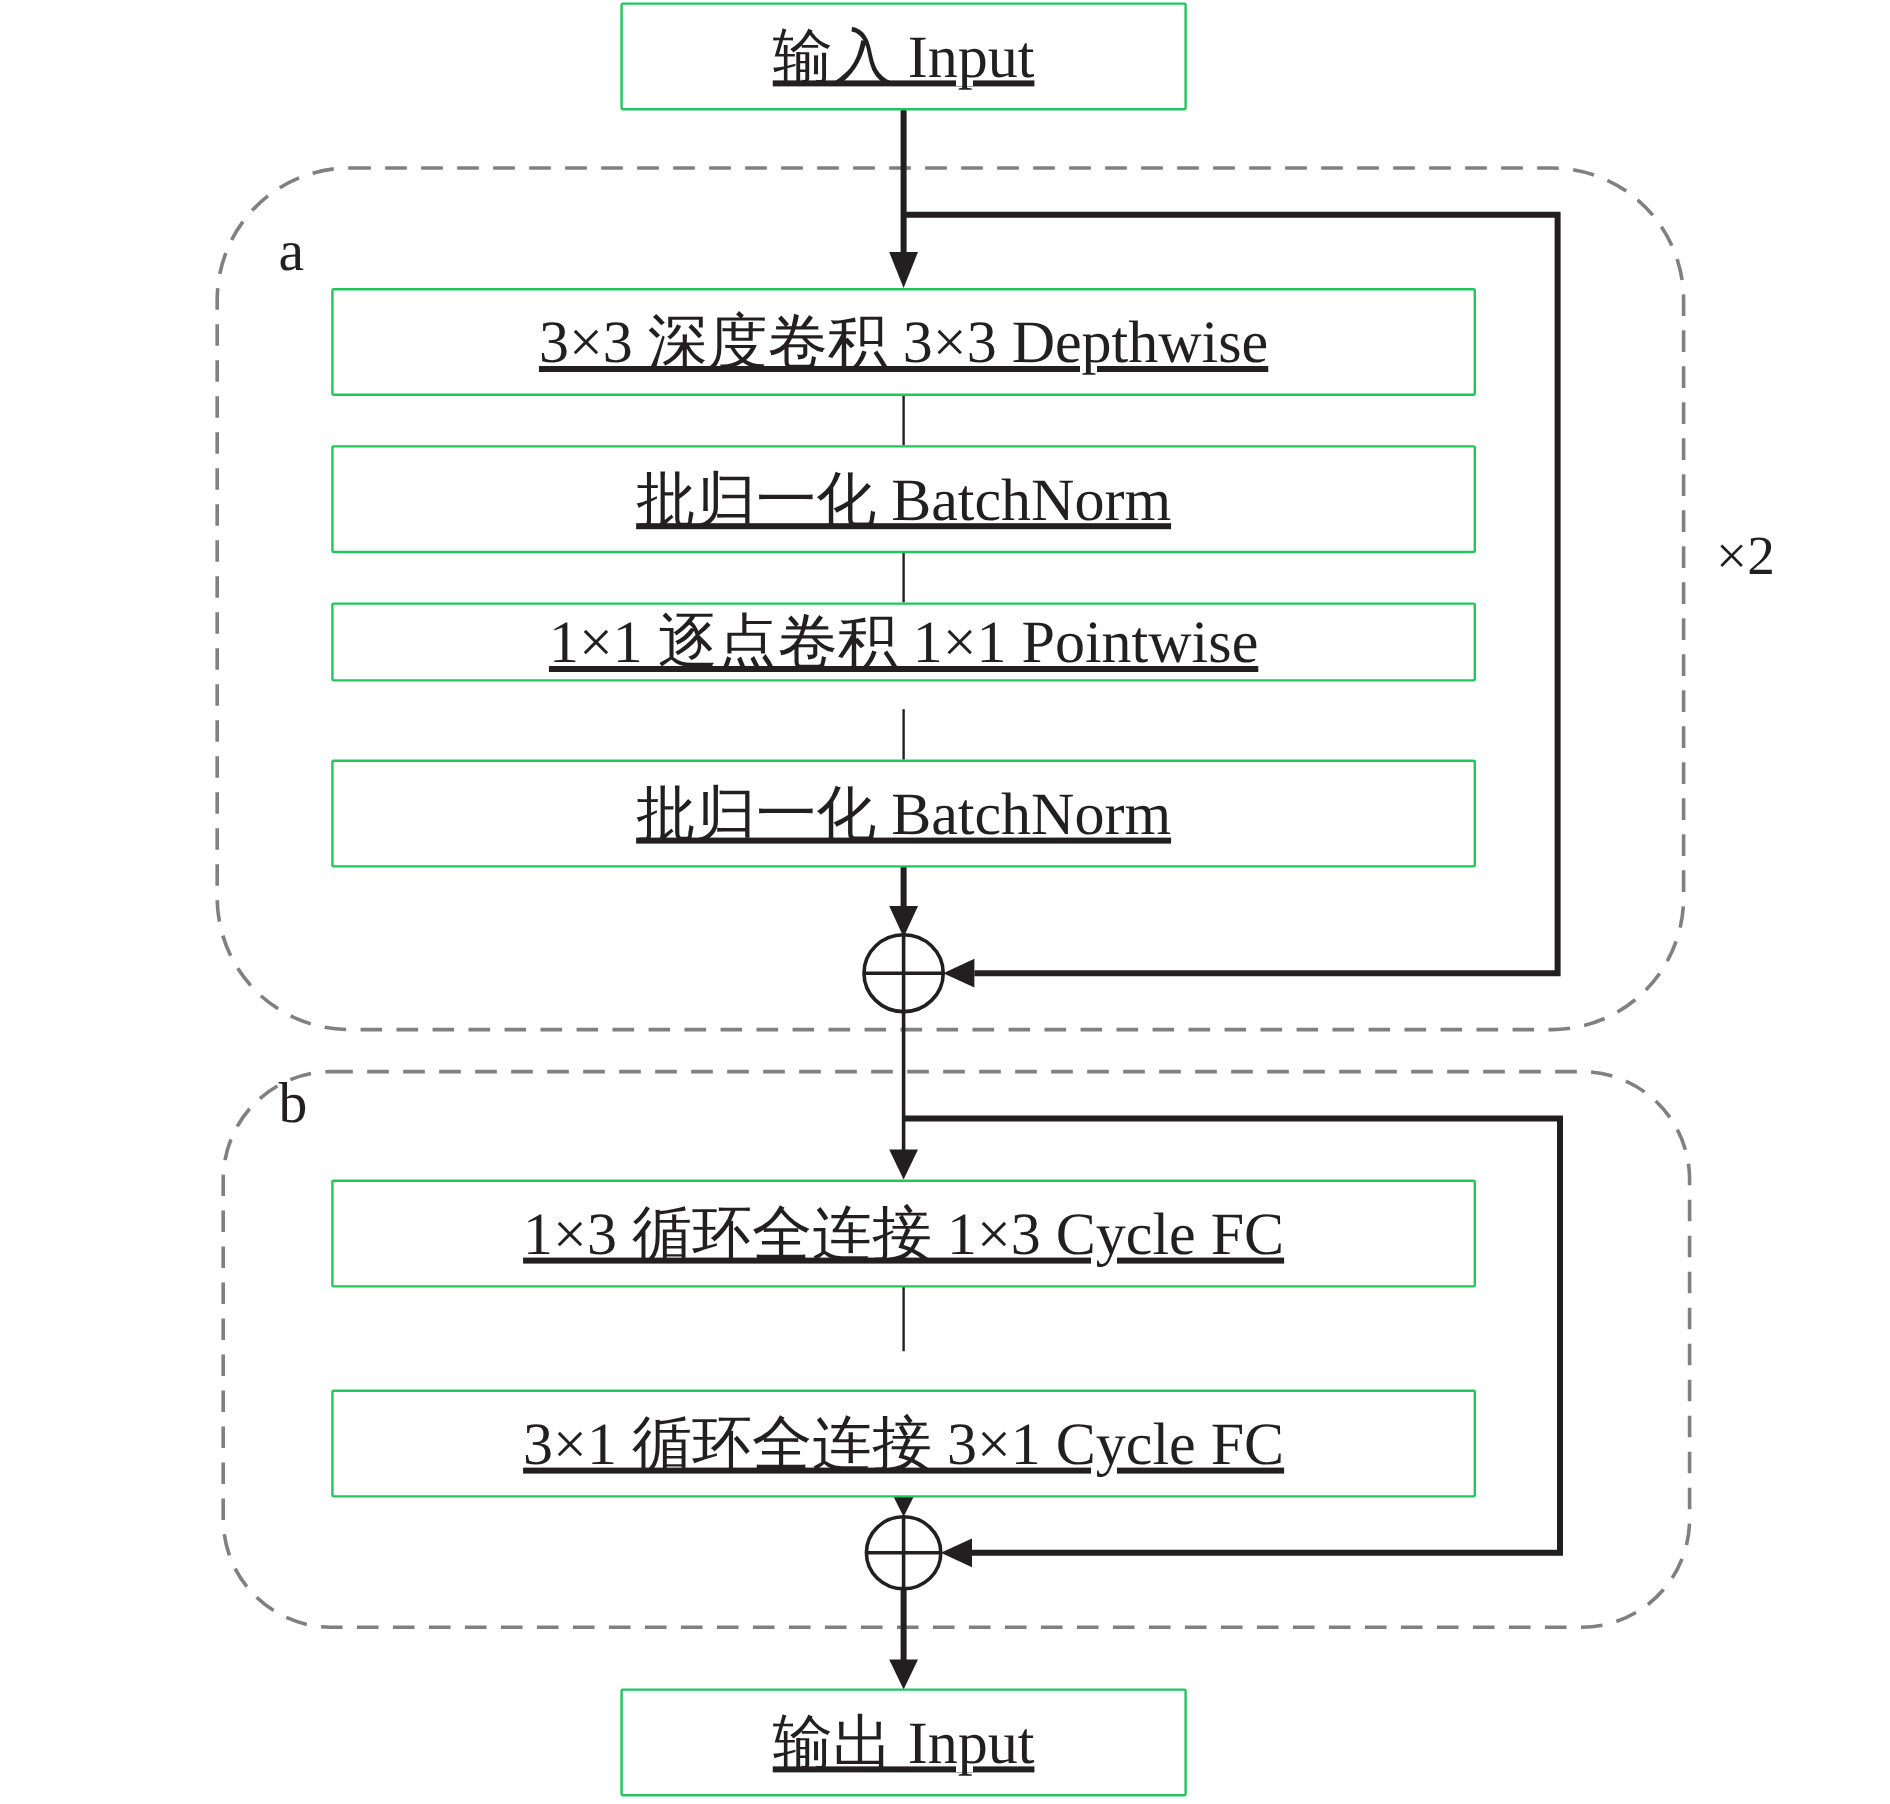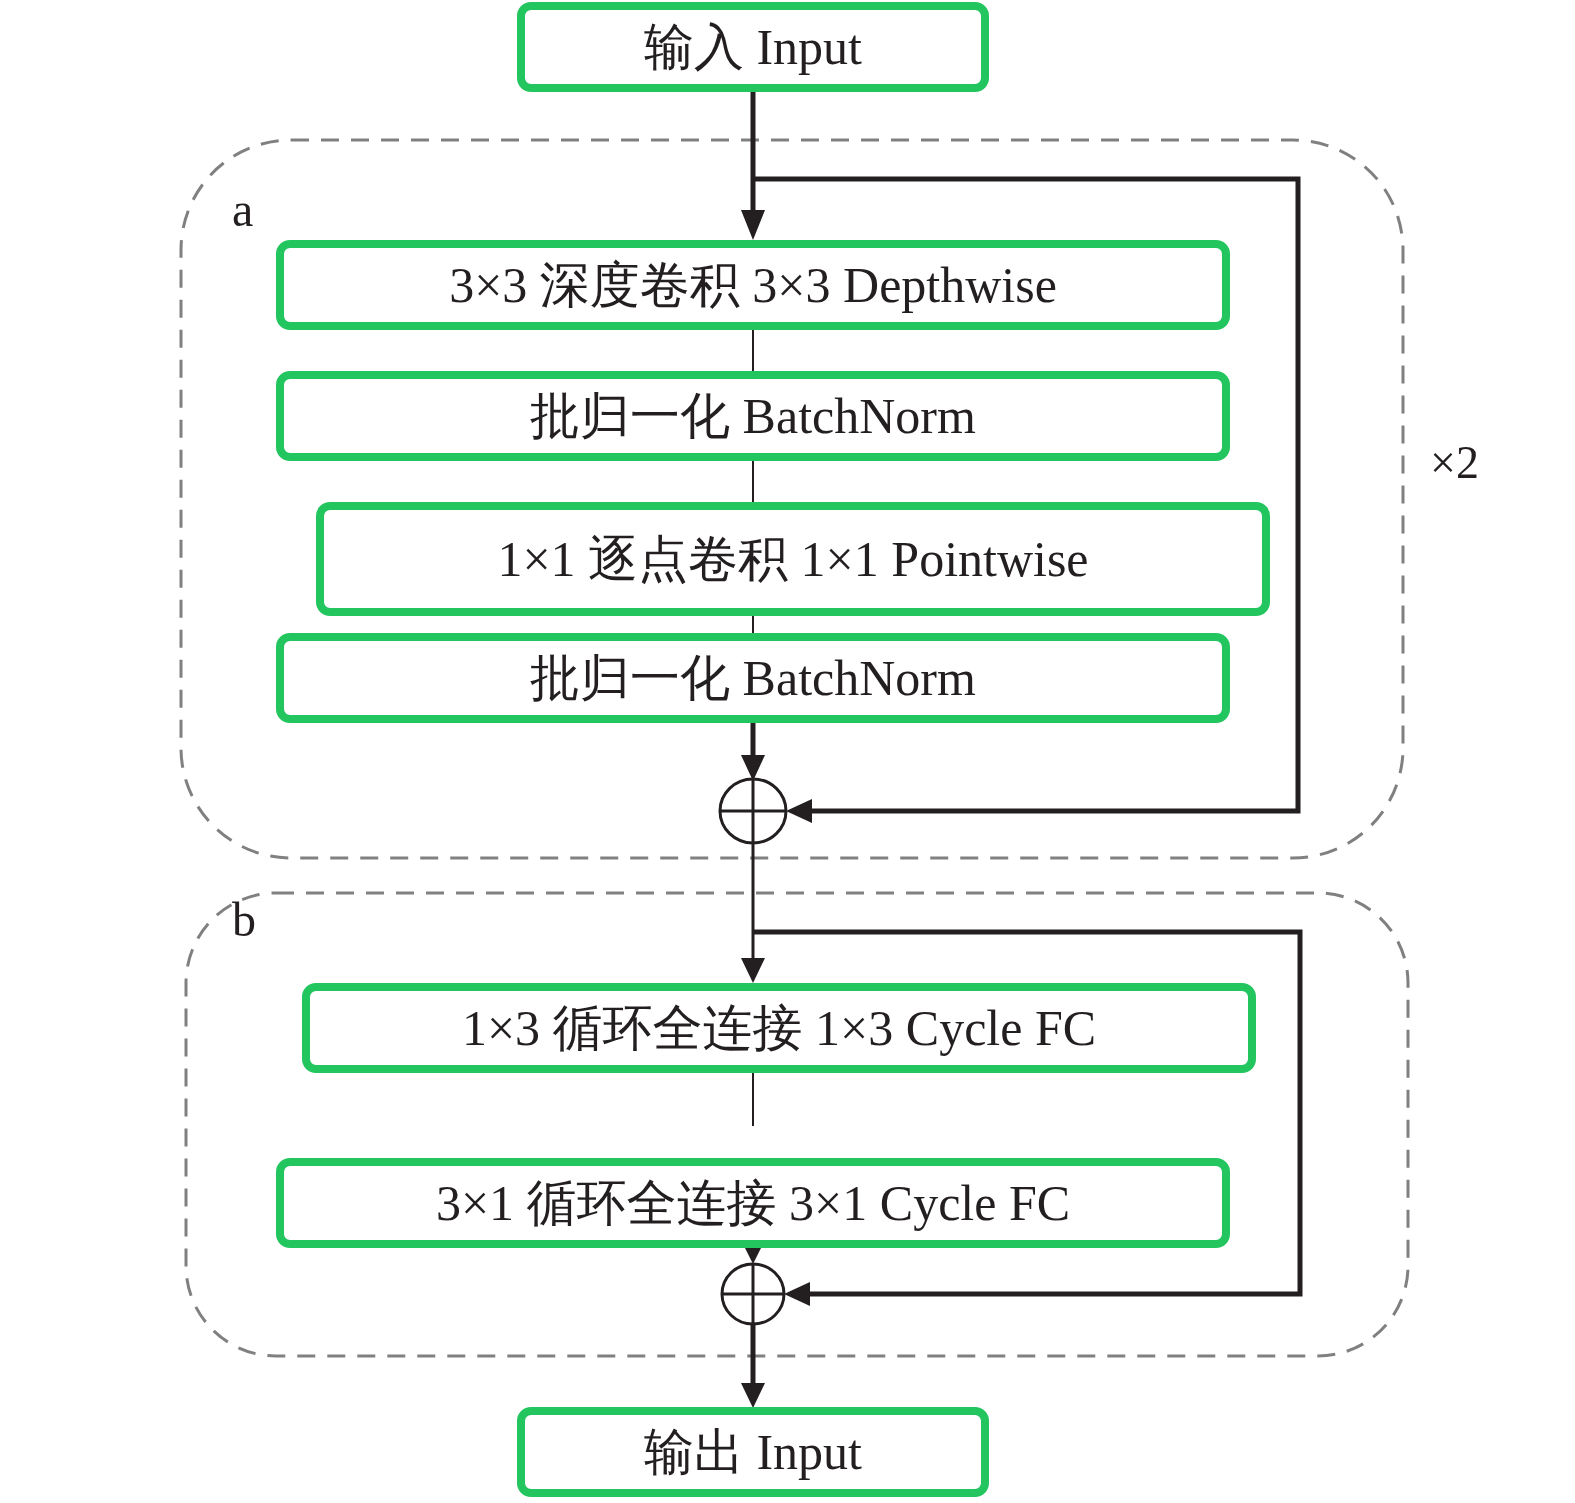--- a/index.html
+++ b/index.html
@@ -1,21 +1,21 @@
 <!DOCTYPE html>
 <html><head>
 <meta charset="utf-8">
 <style>
   html, body { margin: 0; padding: 0; background: #ffffff; }
   body { width: 1575px; height: 1503px; position: relative; overflow: hidden;
          font-family: "Liberation Serif", "DejaVu Serif", serif; color: #231f20; }
   svg.wires { position: absolute; left: 0; top: 0; }
-  .box { position: absolute; border: 8px solid #22c55e; border-radius: 14px; background: #fff;
+  .box { position: absolute; border: 2px solid #22c55e; border-radius: 2px; background: #fff;
          display: flex; align-items: center; justify-content: center; box-sizing: border-box;
-         font-size: 50px; white-space: nowrap; }
+         font-size: 50px; white-space: nowrap; text-decoration: underline; }
   .label { position: absolute; font-size: 48px; }
   .rep { position: absolute; font-size: 46px; }
 </style>
 </head>
 <body>
 
 <svg class="wires" width="1575" height="1503">
   <defs>
     <marker id="arr" markerWidth="10" markerHeight="10" refX="9" refY="5" orient="auto" markerUnits="userSpaceOnUse" viewBox="0 0 10 10">
       <path d="M0,0 L10,5 L0,10 z" fill="#231f20"></path>
@@ -55,21 +55,21 @@
   <path d="M741,1383 L765,1383 L753,1408 z" fill="#231f20"></path>
 </svg>
 
 <div class="box" style="left:517px;top:2px;width:472px;height:90px;">输入 Input</div>
 
 <div class="label" style="left:232px;top:182px;">a</div>
 <div class="rep" style="left:1430px;top:436px;">×2</div>
 
 <div class="box" style="left:276px;top:240px;width:954px;height:90px;">3×3 深度卷积 3×3 Depthwise</div>
 <div class="box" style="left:276px;top:371px;width:954px;height:90px;">批归一化 BatchNorm</div>
-<div class="box" style="left:276px;top:502px;width:954px;height:114px;margin-left:40px;">1×1 逐点卷积 1×1 Pointwise</div>
+<div class="box" style="left:276px;top:502px;width:954px;height:66px;">1×1 逐点卷积 1×1 Pointwise</div>
 <div class="box" style="left:276px;top:633px;width:954px;height:90px;">批归一化 BatchNorm</div>
 
 <div class="label" style="left:232px;top:892px;">b</div>
 
-<div class="box" style="left:276px;top:983px;width:954px;height:90px;margin-left:26px;">1×3 循环全连接 1×3 Cycle FC</div>
+<div class="box" style="left:276px;top:983px;width:954px;height:90px;">1×3 循环全连接 1×3 Cycle FC</div>
 <div class="box" style="left:276px;top:1126px;width:954px;height:90px;margin-top:32px;">3×1 循环全连接 3×1 Cycle FC</div>
 
 <div class="box" style="left:517px;top:1407px;width:472px;height:90px;">输出 Input</div>
 
 </body></html>

